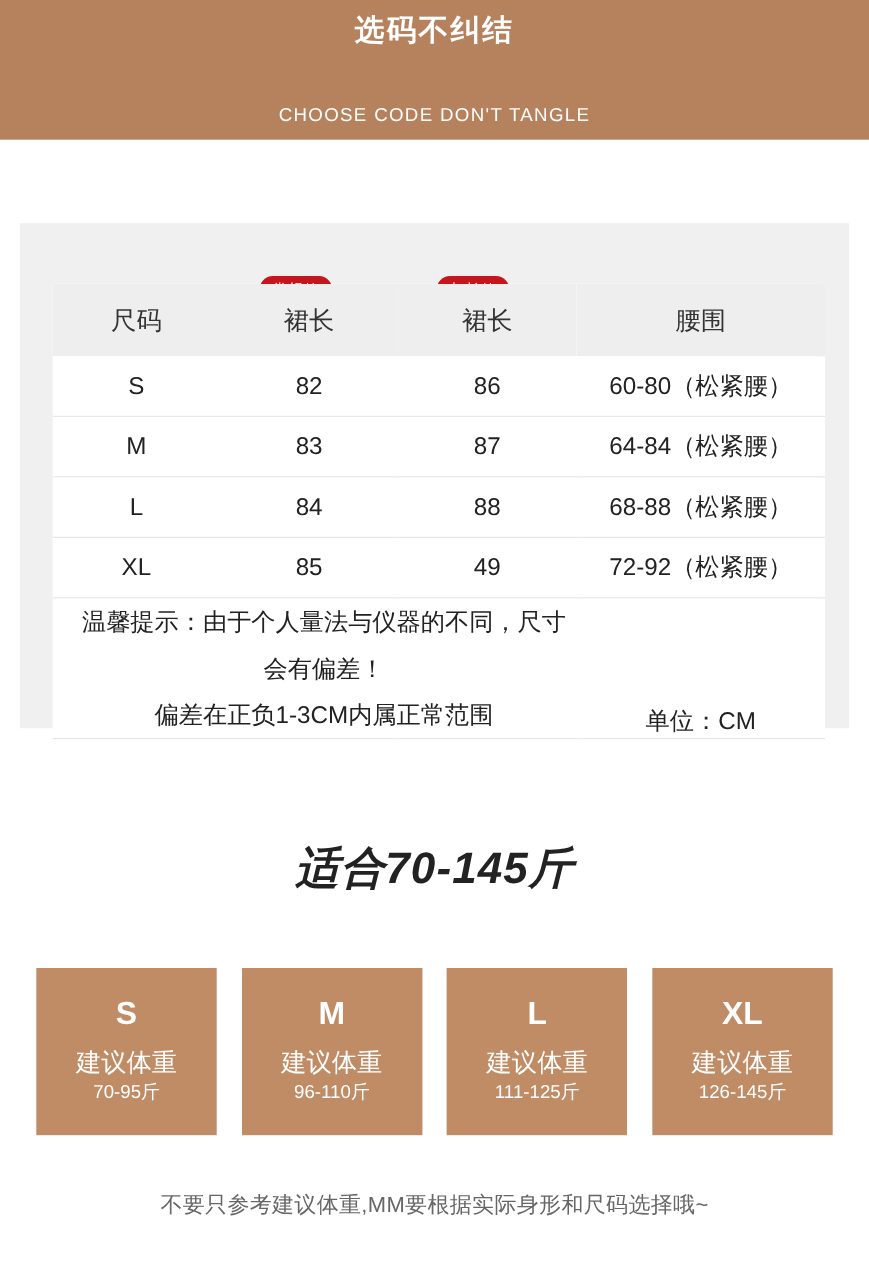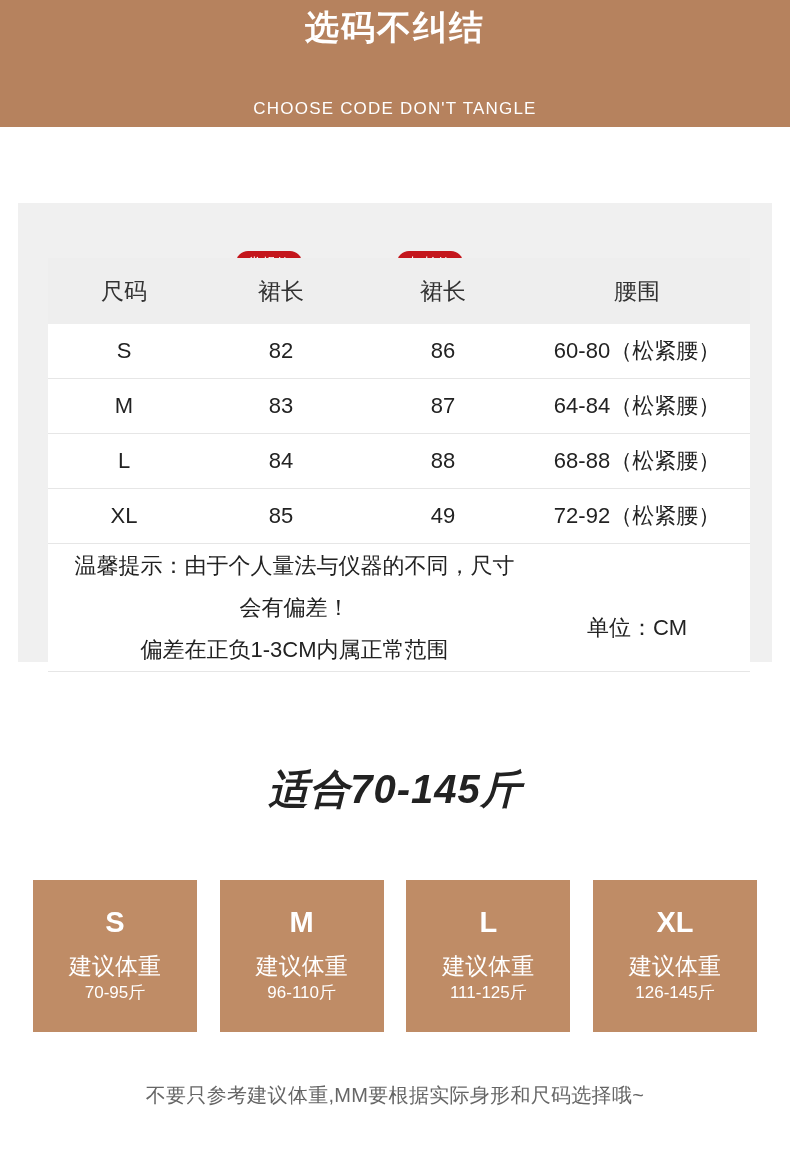--- a/index.html
+++ b/index.html
@@ -25,21 +25,21 @@
     width: 790px;
     height: 127px;
     background: #b6825e;
     display: flex;
     flex-direction: column;
     align-items: center;
     justify-content: center;
     box-sizing: border-box;
   }
   .banner-title {
-    font-size: 34px;
+    font-size: 27px;
     font-weight: bold;
     color: #ffffff;
     letter-spacing: 2px;
     line-height: 1.15;
     margin-bottom: 8px;
   }
   .banner-sub {
     font-size: 17px;
     color: #ffffff;
     letter-spacing: 1.2px;
@@ -129,21 +129,21 @@
     padding-left: 18px;
     font-size: 14.5px;
     color: #555555;
     line-height: 1.9;
   }
   .unit-cell {
     text-align: center !important;
     font-size: 17px;
     color: #333333;
     vertical-align: bottom !important;
-    padding-bottom: 28px;
+    padding-bottom: 0;
   }
 
   
   .weight-heading {
     position: absolute;
     left: 0;
     top: 762px;
     width: 790px;
     text-align: center;
     font-size: 40px;

